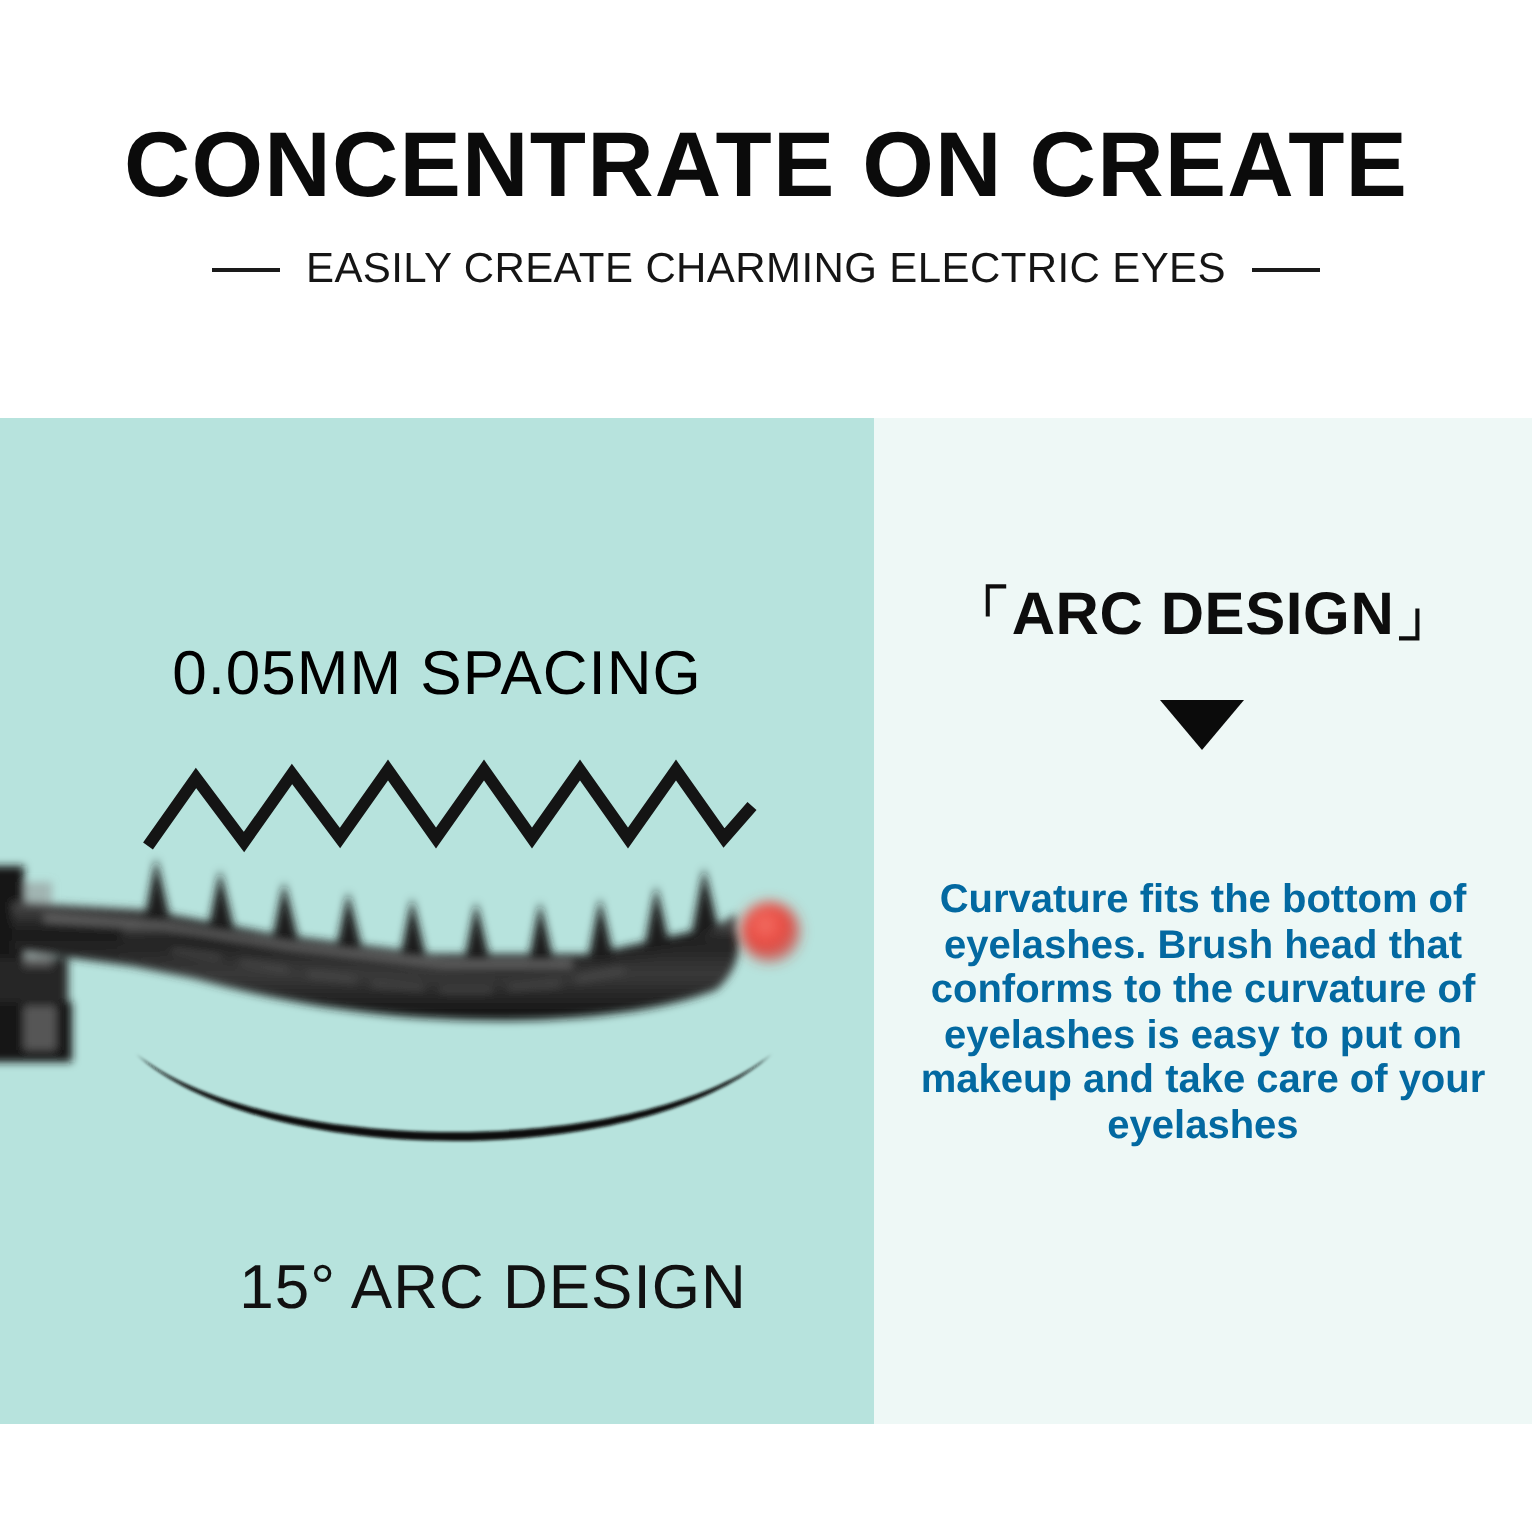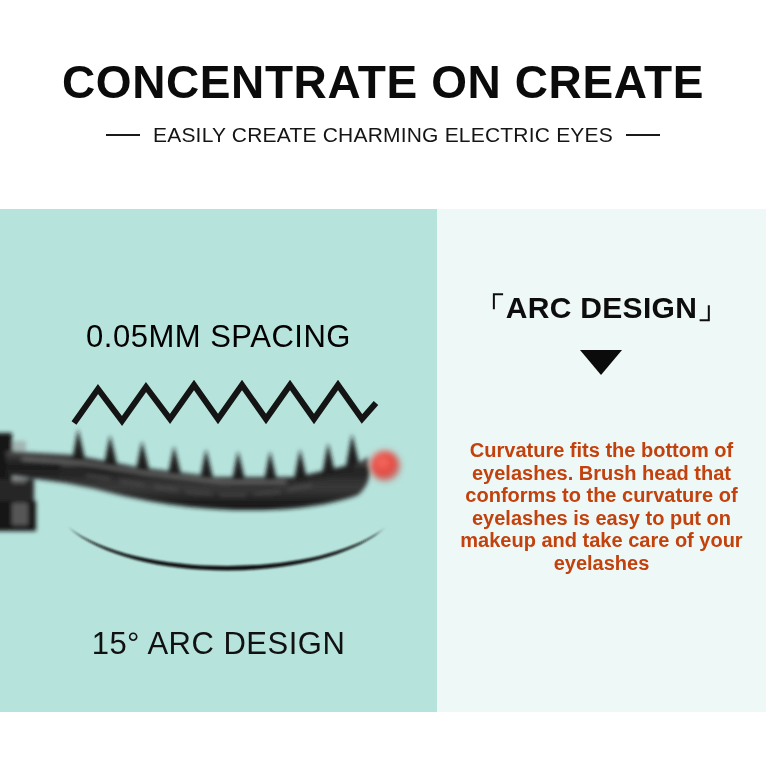--- a/index.html
+++ b/index.html
@@ -119,20 +119,21 @@
   }
   #arc-label {
     position: absolute;
     left: 0; top: 417px;
     width: 437px;
     text-align: center;
     font-size: 31px;
     letter-spacing: 0.5px;
     color: #111111;
     white-space: nowrap;
+    padding-left: 28px;
   }
 
   
   #arc-design-heading {
     position: absolute;
     left: 0; top: 81px;
     width: 329px;
     text-align: center;
     font-size: 30px;
     letter-spacing: 0.3px;
@@ -155,21 +156,21 @@
     border-top: 25px solid #0b0b0b;
   }
   #arc-body-text {
     position: absolute;
     left: 8px;
     top: 230px;
     width: 313px;
     text-align: center;
     font-size: 20px;
     line-height: 22.5px;
-    color: #c2410c;
+    color: #0369a1;
   }
 </style>
 </head>
 <body>
 
 <div id="header">
 
   <div id="main-title">CONCENTRATE ON CREATE</div>
 
   <div id="subtitle-row">

